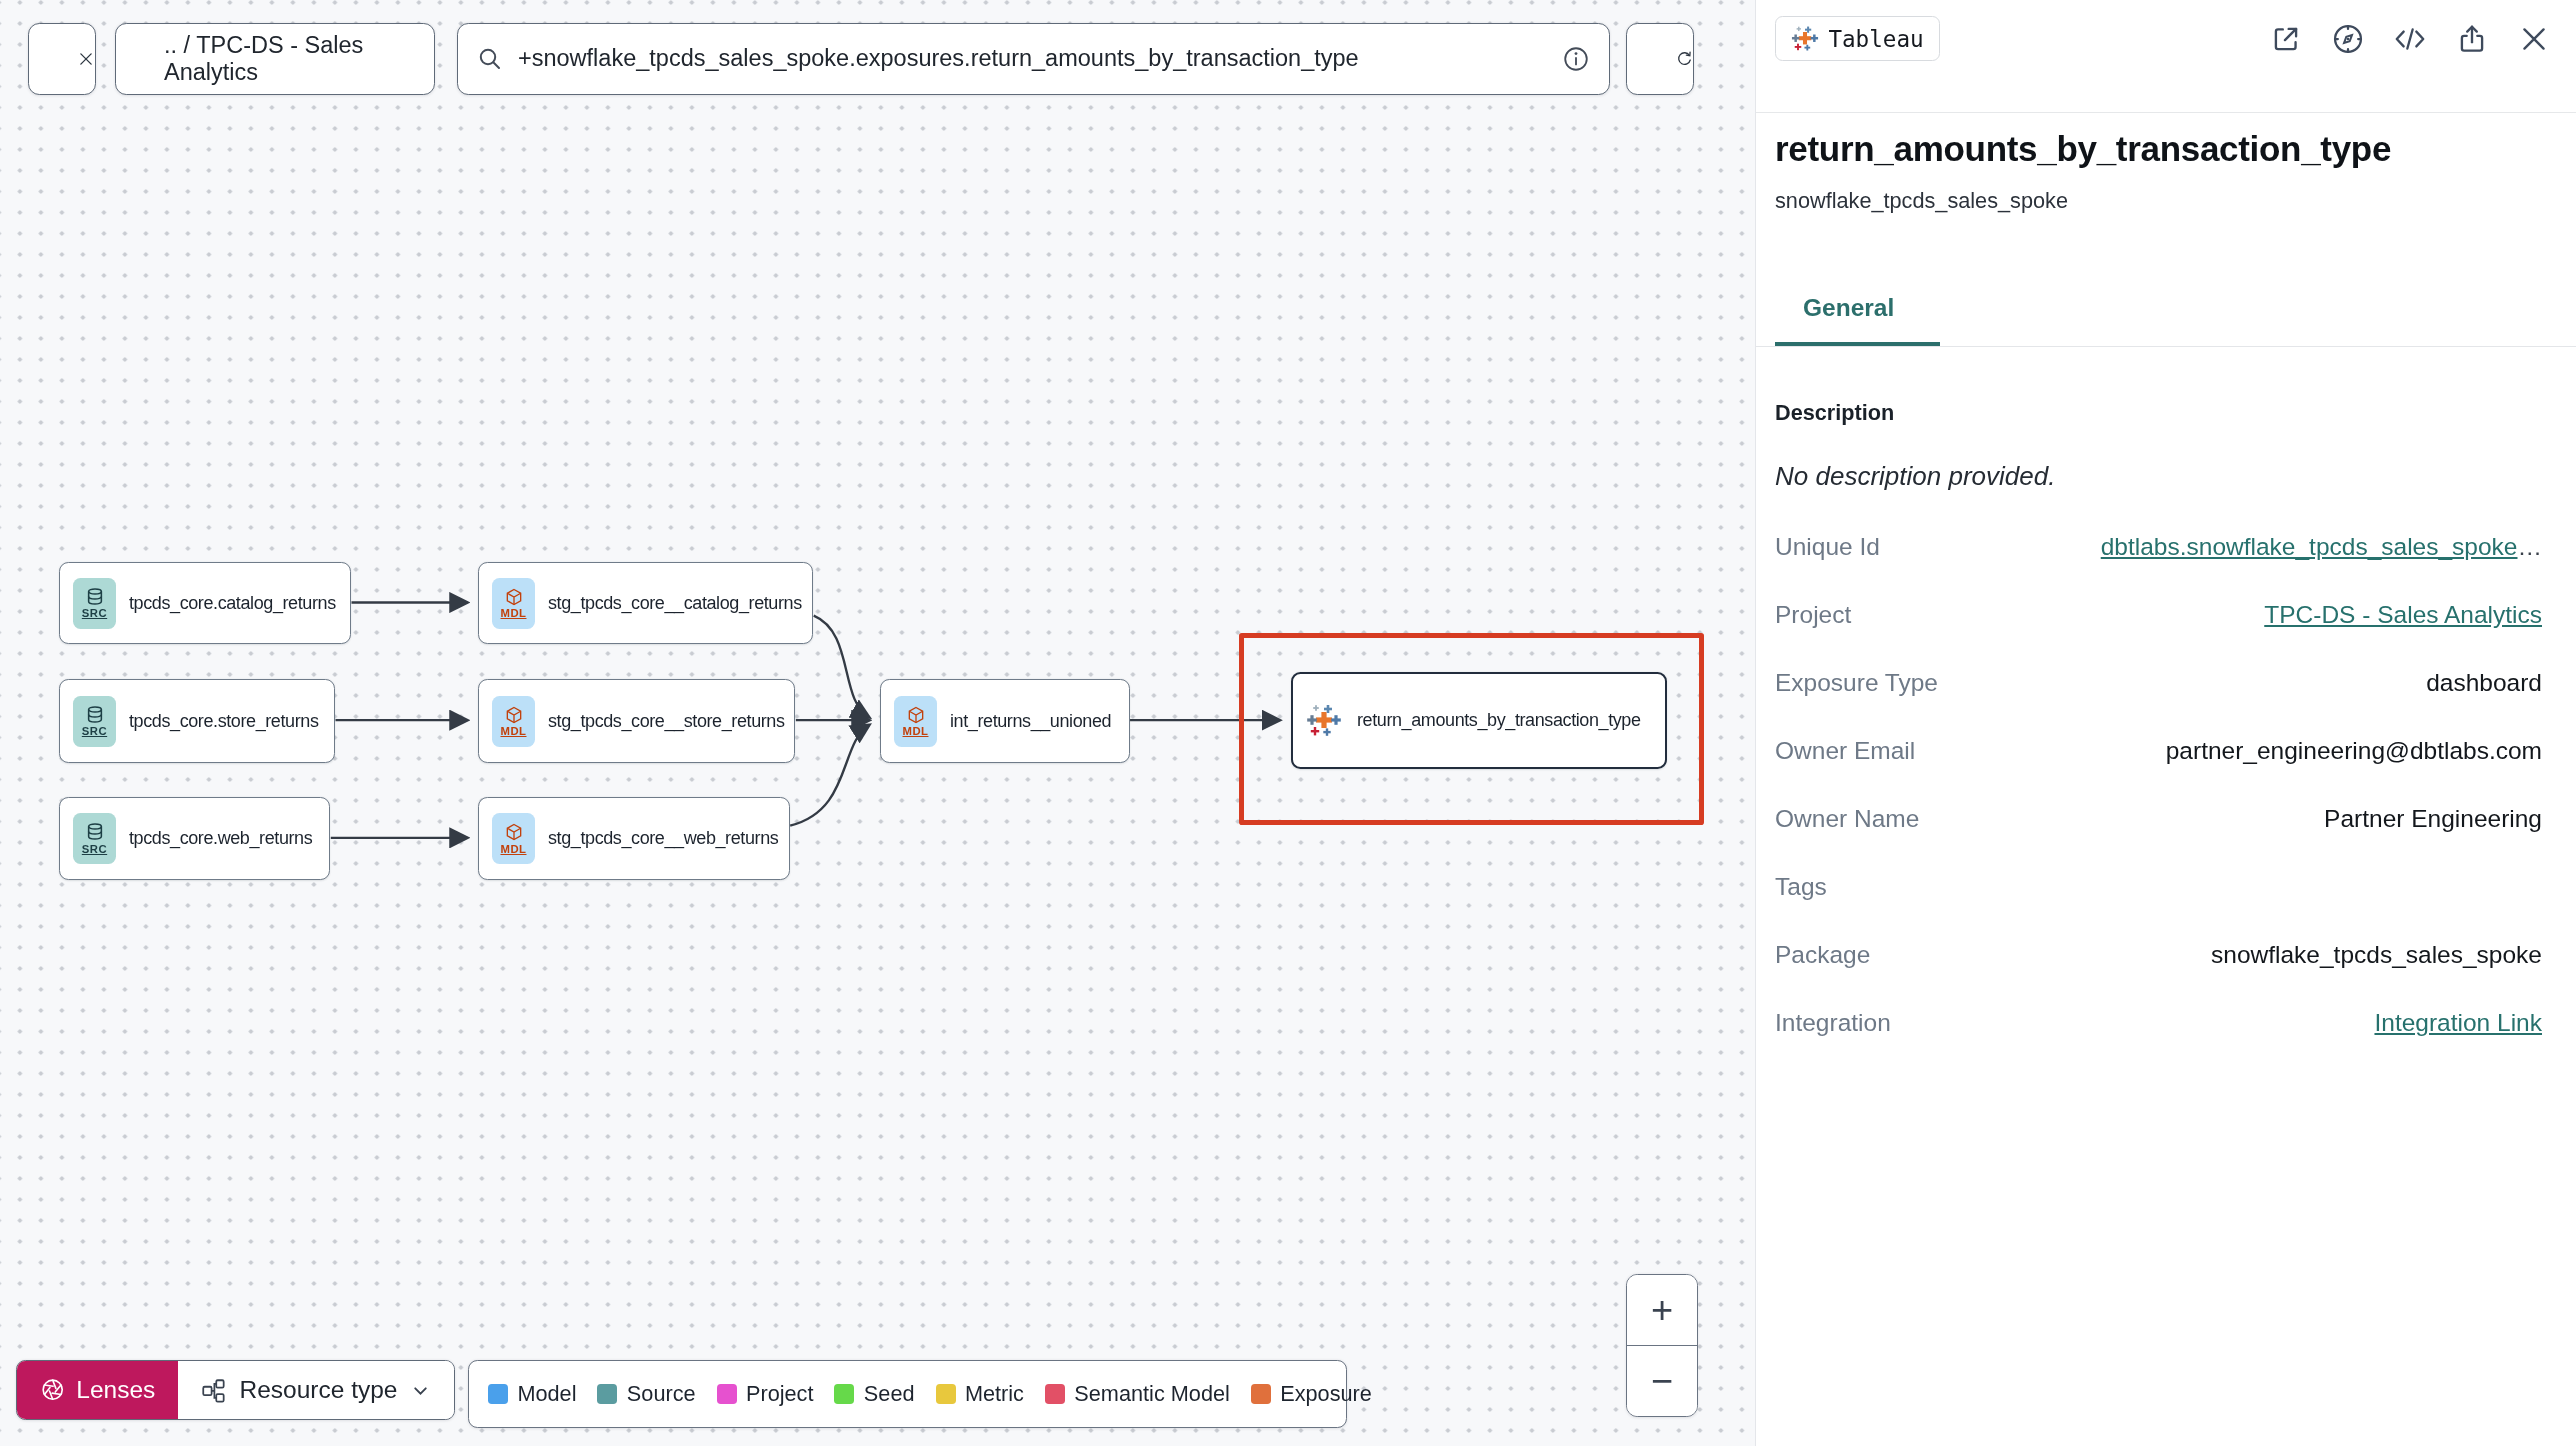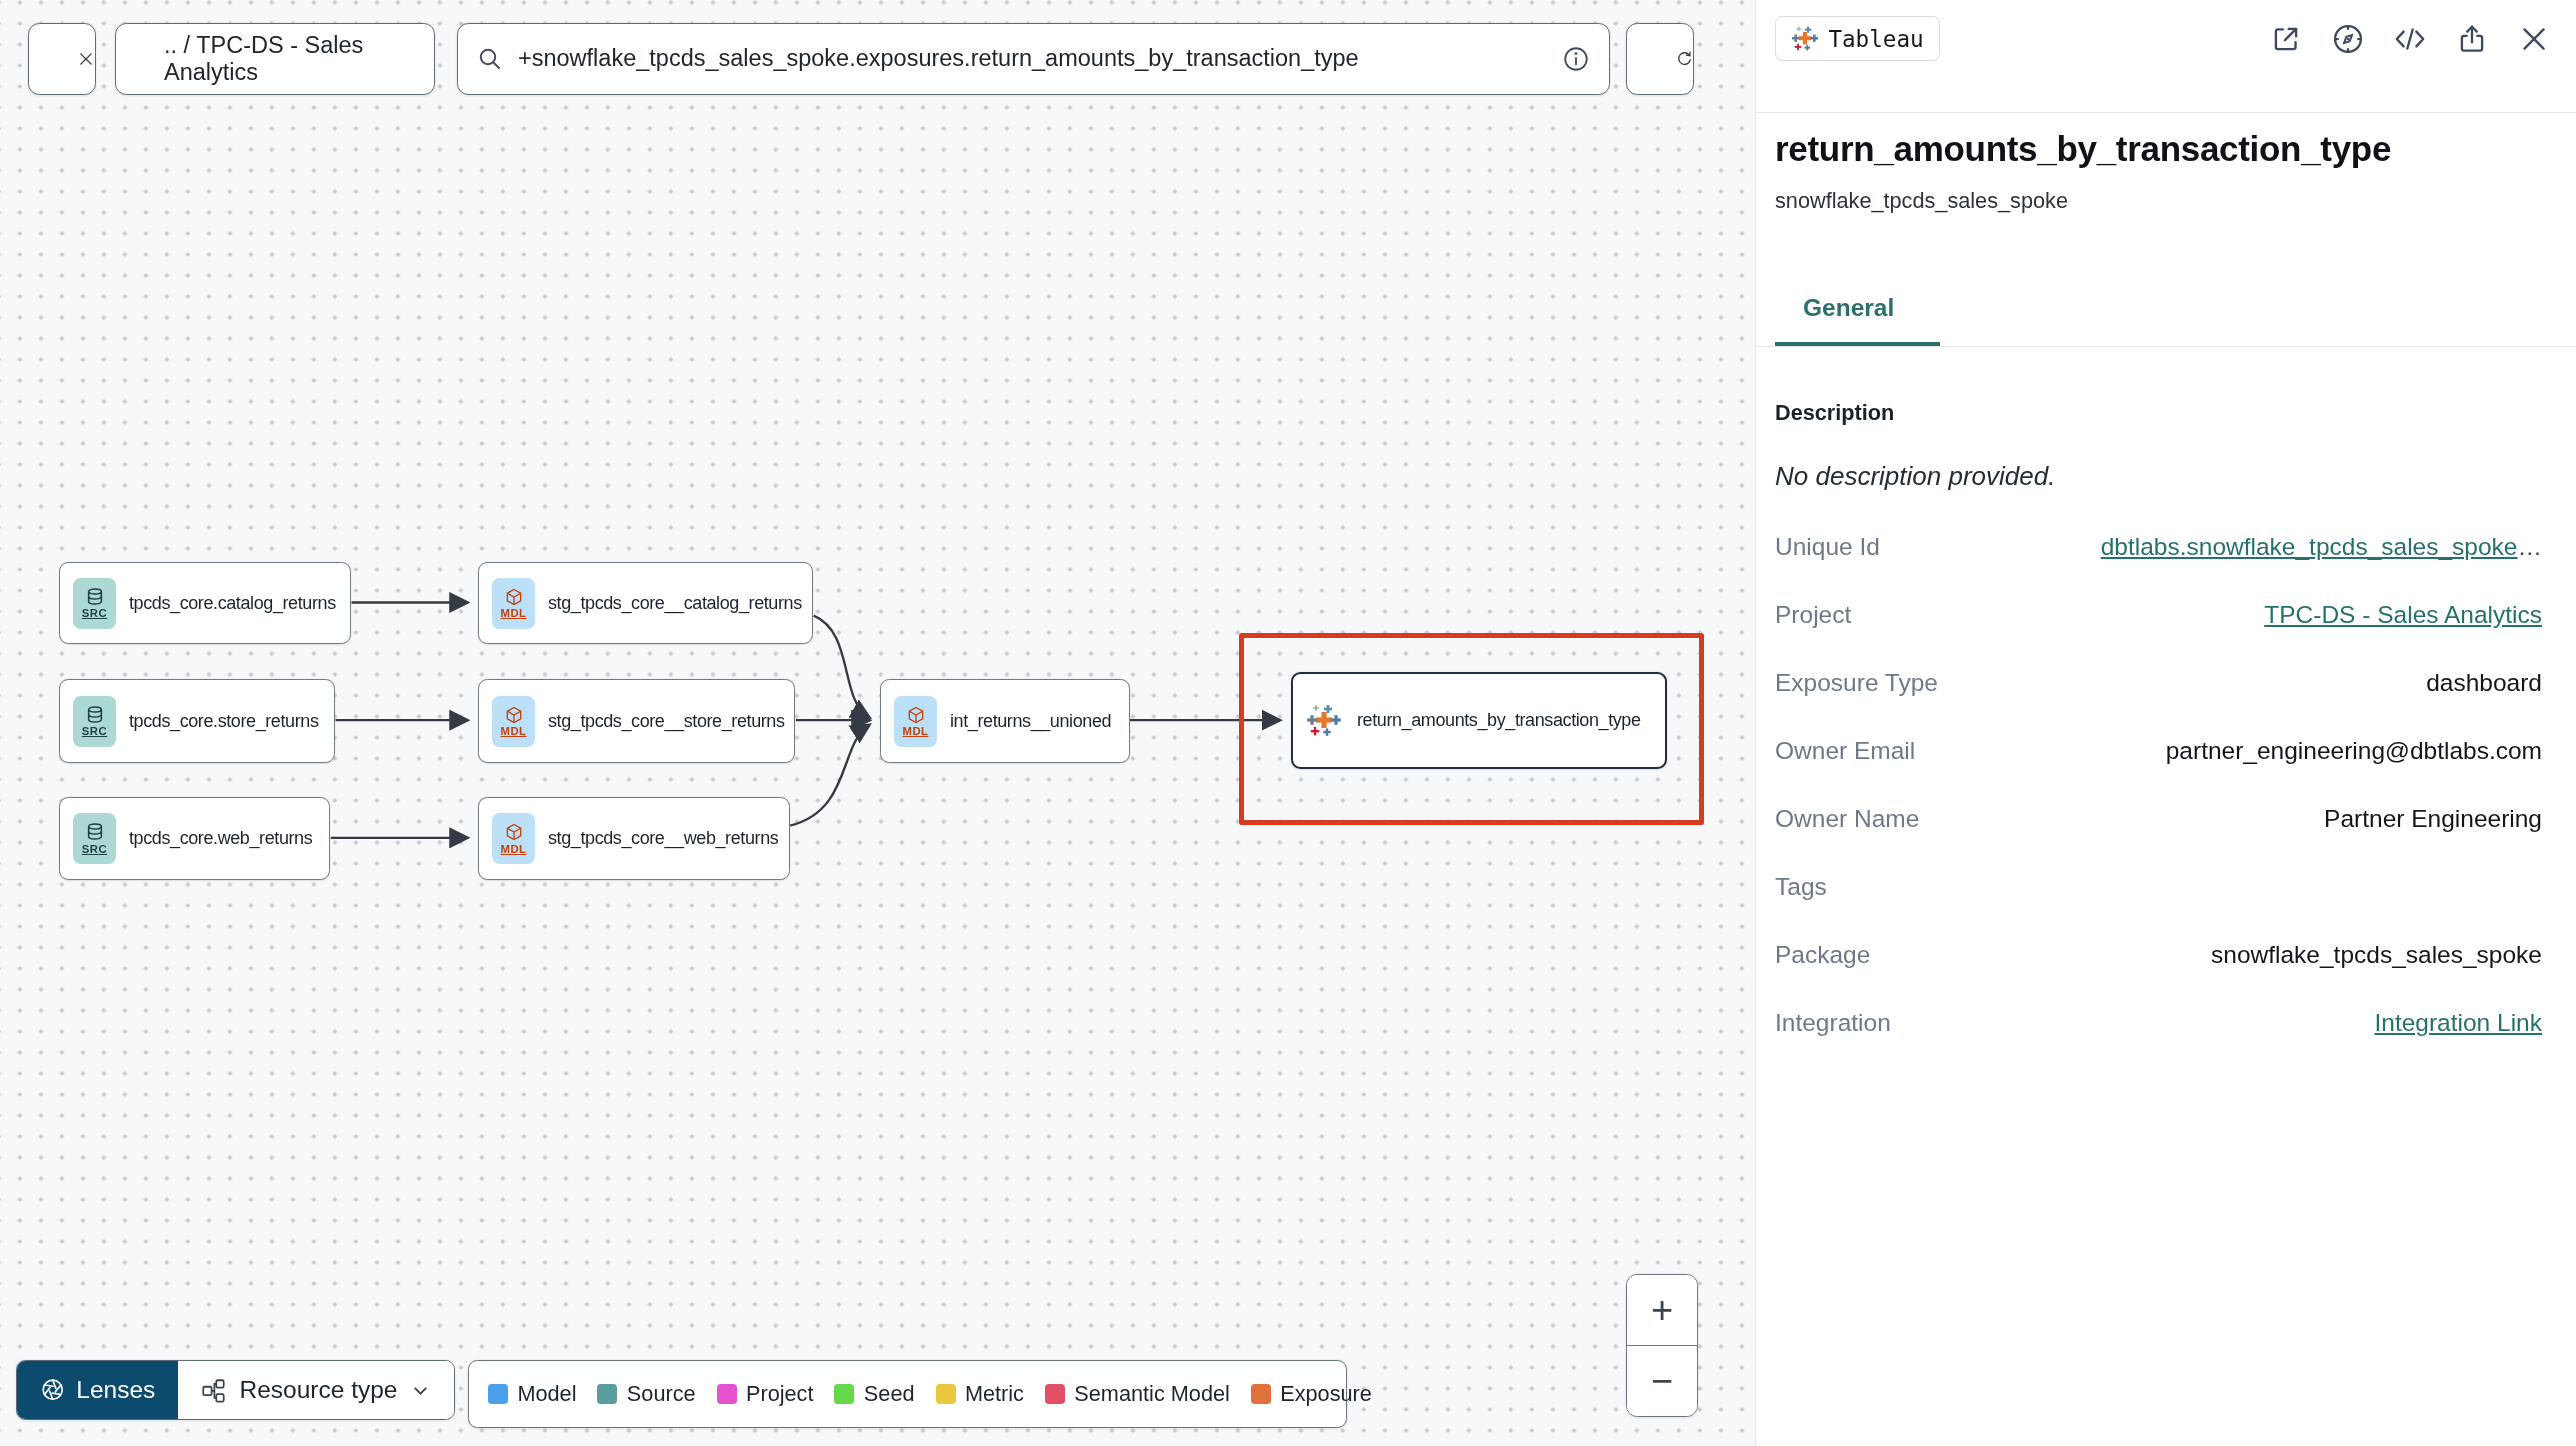--- a/index.html
+++ b/index.html
@@ -37,21 +37,21 @@
   .node-stg1{left:478px; top:562px; width:335px; height:82px;}
   .node-stg2{left:478px; top:679px; width:317px; height:84px;}
   .node-stg3{left:478px; top:797px; width:312px; height:83px;}
   .node-int {left:880px; top:679px; width:250px; height:84px;}
   .node-exp {left:1291px;top:672px; width:376px; height:97px; border:2.8px solid #222d3d; gap:15px;}
   .edges { position:absolute; left:0; top:0; width:2004px; height:1446px; pointer-events:none; }
   .highlight-box { position:absolute; left:1239px; top:633px; width:465px; height:192px; border:5.6px solid #d63c22; border-radius:2.8px; pointer-events:none; }
 
   
   .lens-group { position:absolute; left:16px; top:1360px; height:60px; display:flex; border:1.9px solid #5f6a78; border-radius:9.4px; overflow:hidden; background:#fff; box-shadow:0 0.9px 2.8px rgba(16,24,40,.10); }
-  .lenses-btn { background:#0c4a6e; color:#fff; display:flex; align-items:center; gap:11.3px; padding:0 22.6px; font-size:24.5px; cursor:pointer; }
+  .lenses-btn { background:#be185d; color:#fff; display:flex; align-items:center; gap:11.3px; padding:0 22.6px; font-size:24.5px; cursor:pointer; }
   .resource-btn { background:#fff; display:flex; align-items:center; gap:13px; padding:0 22.6px; font-size:24.5px; color:#20262e; cursor:pointer; }
   .legend-box { position:absolute; left:468px; top:1360px; width:879px; height:68px; background:#fff; border:1.9px solid #6a7482; border-radius:9.4px;
     display:flex; align-items:center; gap:21px; padding:0 19px; box-shadow:0 0.9px 2.8px rgba(16,24,40,.10); }
   .legend-item { display:flex; align-items:center; gap:9.4px; font-size:21.7px; color:#1d242e; white-space:nowrap; }
   .swatch { width:20px; height:20px; border-radius:3.8px; flex:0 0 auto; }
   .zoom-ctrl { position:absolute; left:1626px; top:1274px; width:72px; height:143px; border:1.9px solid #6a7482; border-radius:11.3px; background:#fff; overflow:hidden; display:flex; flex-direction:column; box-shadow:0 0.9px 2.8px rgba(16,24,40,.10); }
   .zoom-btn { flex:1; display:flex; align-items:center; justify-content:center; font-size:38px; font-weight:300; color:#3a4350; cursor:pointer; background:#fff; }
   .zoom-btn:first-child { border-bottom:1.9px solid #6a7482; }
 
   

